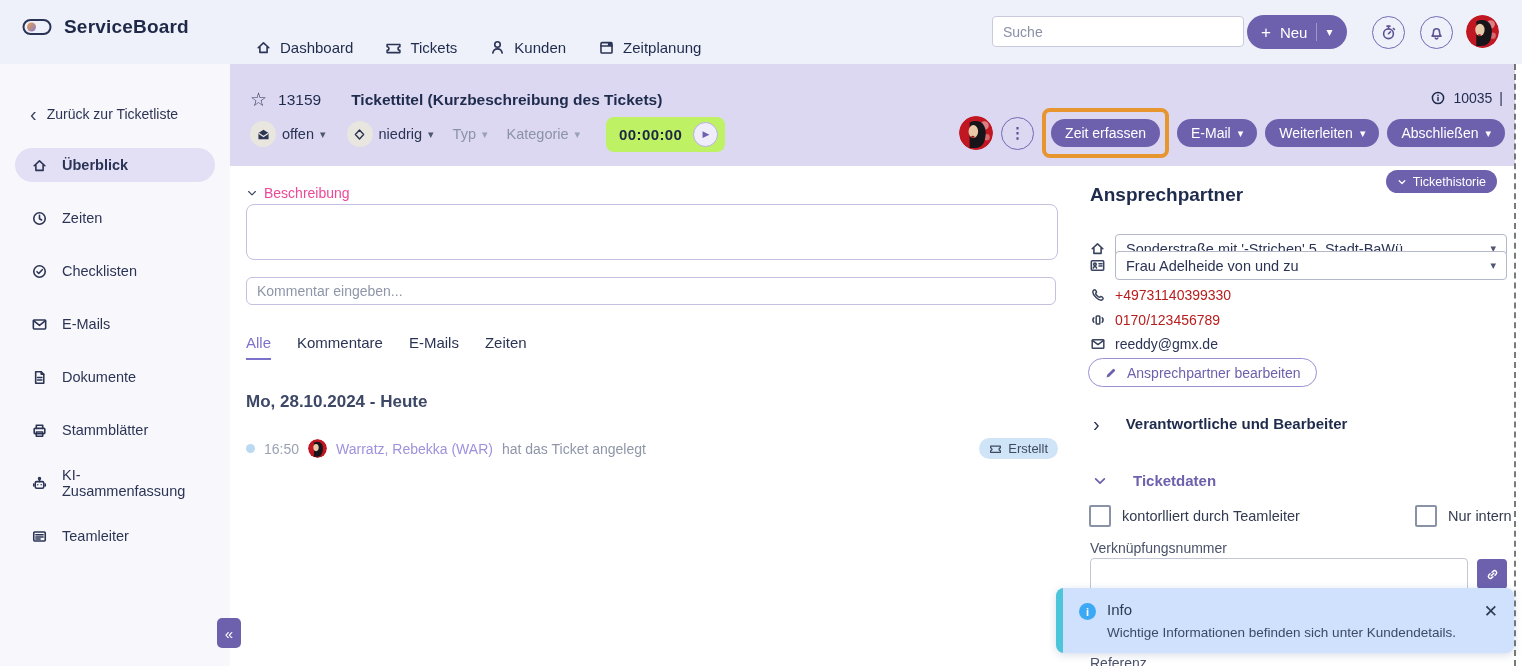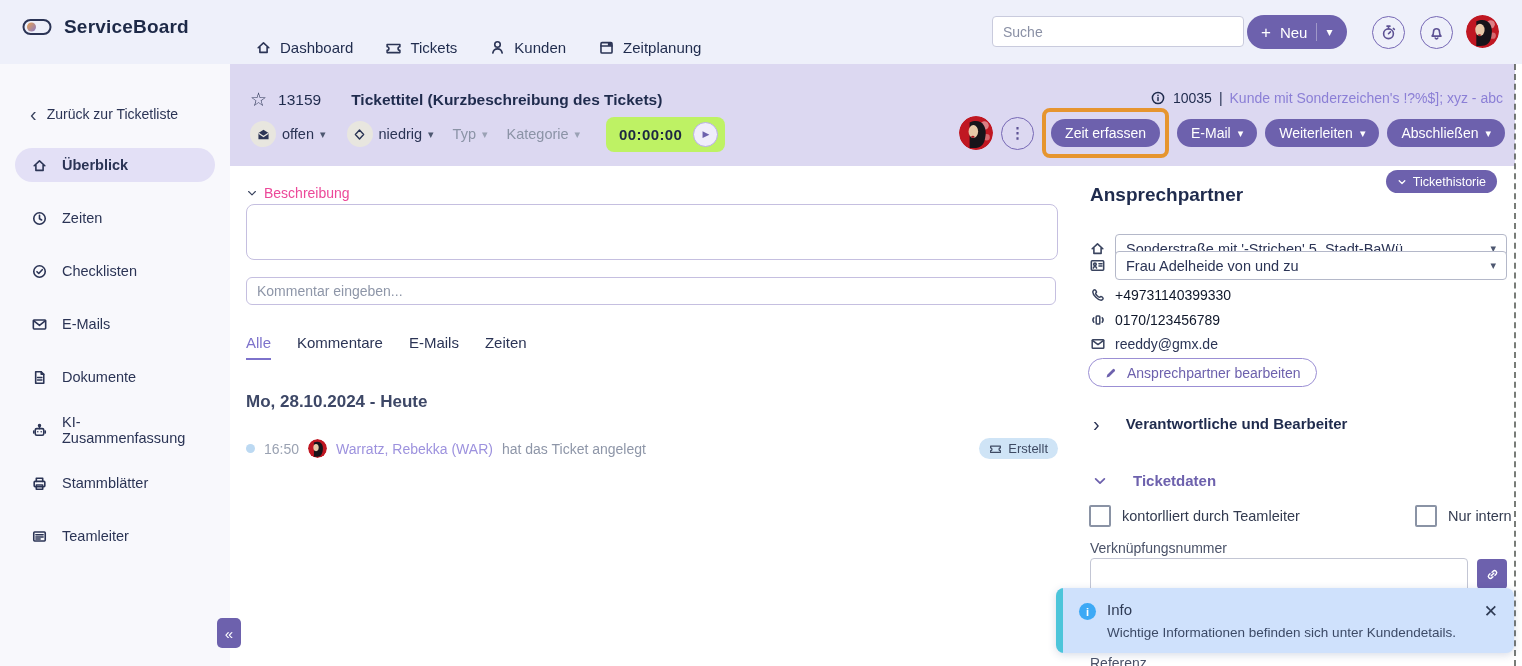--- a/index.html
+++ b/index.html
@@ -94,21 +94,21 @@
   .hist-btn{position:absolute;right:18px;top:4px;height:23px;border-radius:12px;background:#6d61ad;color:#fff;
             font-size:12.5px;display:flex;align-items:center;gap:6px;padding:0 11px;cursor:pointer;}
   .panel-h{position:absolute;left:15px;top:18px;font-size:19px;font-weight:700;color:#1f2b4d;}
   .sel-row{position:absolute;left:14px;display:flex;align-items:center;gap:9px;width:418px;}
   .sel-row .picon{color:#3a445f;flex:none;}
   .select{flex:1;height:27px;border:1px solid #b4b8c9;border-radius:4px;background:#fff;display:flex;align-items:center;
           padding:0 10px;font-size:14.5px;color:#2b3455;cursor:pointer;}
   .select .scaret{margin-left:auto;font-size:11px;color:#4d5770;}
   .plain-row{position:absolute;left:15px;display:flex;align-items:center;gap:9px;font-size:14px;}
   .plain-row .picon{color:#3a445f;flex:none;}
-  .linky{color:#0f172a;cursor:pointer;}
+  .linky{color:#b91c1c;cursor:pointer;}
   .darky{color:#2b3455;}
   .edit-btn{position:absolute;left:13px;top:192px;height:27px;border:1px solid #9b8fd4;border-radius:15px;color:#6d61ad;
             display:flex;align-items:center;gap:9px;padding:0 15px;font-size:14px;background:#fff;cursor:pointer;}
   .collap{position:absolute;left:18px;display:flex;align-items:center;gap:26px;cursor:pointer;}
   .collap .cchev{font-size:20px;color:#2b3455;line-height:14px;}
   .collap .clabel{font-size:15px;font-weight:700;color:#1f2b4d;}
   .collap.purple .clabel{color:#6d61ad;}
   .collap.purple .cchevsvg{color:#6d61ad;}
   .cb-row{position:absolute;display:flex;align-items:center;gap:11px;cursor:pointer;}
   .cbox{width:18px;height:18px;border:2px solid #8a93a5;border-radius:2px;background:#fff;flex:none;}
@@ -275,42 +275,42 @@
           <svg width="17" height="17" viewBox="0 0 16 16" class="ico">
               <path d="M4.4 2.6h5.2L12 5v8.4H4.4z"></path>
               <path d="M9.6 2.6V5H12M6.2 8h4M6.2 10.4h4"></path>
             </svg>
         </span>
         <span>Dokumente</span>
       </div>
       <div class="side-item">
         <span class="sicon">
           <svg width="17" height="17" viewBox="0 0 16 16" class="ico">
+              <path d="M5 6V3h6v3"></path>
+              <rect x="3" y="6" width="10" height="5" rx=".8"></rect>
+              <rect x="5" y="9.4" width="6" height="4"></rect>
+            </svg>
+        </span>
+        <span>Stammblätter</span>
+      </div>
+      <div class="side-item">
+        <span class="sicon">
+          <svg width="17" height="17" viewBox="0 0 16 16" class="ico">
               <rect x="4" y="6.2" width="8" height="6.2" rx="1.4"></rect>
               <path d="M8 4.2v2M2.6 8.4v2M13.4 8.4v2"></path>
               <circle cx="8" cy="3.4" r=".9"></circle>
               <circle cx="6.4" cy="9.2" r=".7" fill="currentColor" stroke="none"></circle>
               <circle cx="9.6" cy="9.2" r=".7" fill="currentColor" stroke="none"></circle>
             </svg>
         </span>
         <span>KI-Zusammenfassung</span>
       </div>
       <div class="side-item">
         <span class="sicon">
           <svg width="17" height="17" viewBox="0 0 16 16" class="ico">
-              <path d="M5 6V3h6v3"></path>
-              <rect x="3" y="6" width="10" height="5" rx=".8"></rect>
-              <rect x="5" y="9.4" width="6" height="4"></rect>
-            </svg>
-        </span>
-        <span>Stammblätter</span>
-      </div>
-      <div class="side-item">
-        <span class="sicon">
-          <svg width="17" height="17" viewBox="0 0 16 16" class="ico">
               <rect x="2.6" y="3.8" width="10.8" height="8.4" rx=".8"></rect>
               <path d="M4.6 6.4h6.8M4.6 8.4h6.8M4.6 10.4h4"></path>
             </svg>
         </span>
         <span>Teamleiter</span>
       </div>
     </div>
     <div class="collapse-btn">
       <span>«</span>
     </div>
@@ -324,21 +324,20 @@
     </div>
     <div class="th-row1r">
       <span style="color:#1f2b4d;">
         <svg width="16" height="16" viewBox="0 0 16 16" class="ico">
             <circle cx="8" cy="8" r="5.6"></circle>
             <path d="M8 7.4v3.2M8 5.2v.2"></path>
           </svg>
       </span>
       <span class="tnum">10035</span>
       <span class="tnum">|</span>
-      <span class="tlink">Kunde mit Sonderzeichen's !?%$]; xyz - abc</span>
     </div>
 
     <div class="th-row2">
       <span class="chip">
         <svg width="15" height="15" viewBox="0 0 16 16">
             <path fill="currentColor" d="M8 2.8 2.6 6.4V13h10.8V6.4z"></path>
             <path d="M2.8 6.6 8 10.2l5.2-3.6" stroke="#e8e6df" stroke-width="1.3" fill="none"></path>
           </svg>
       </span>
       <span class="ddtext">offen</span>

